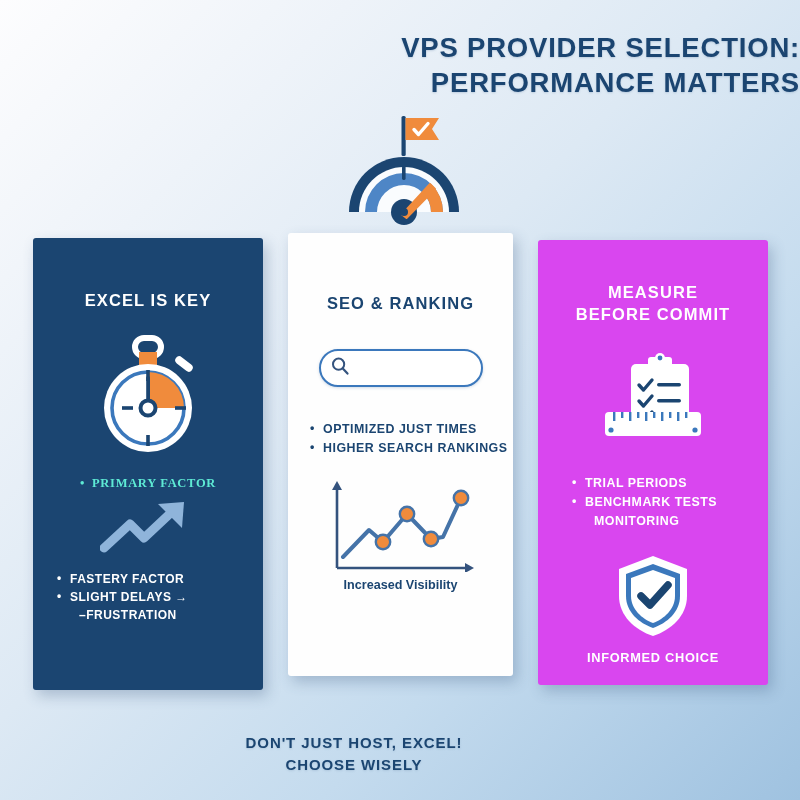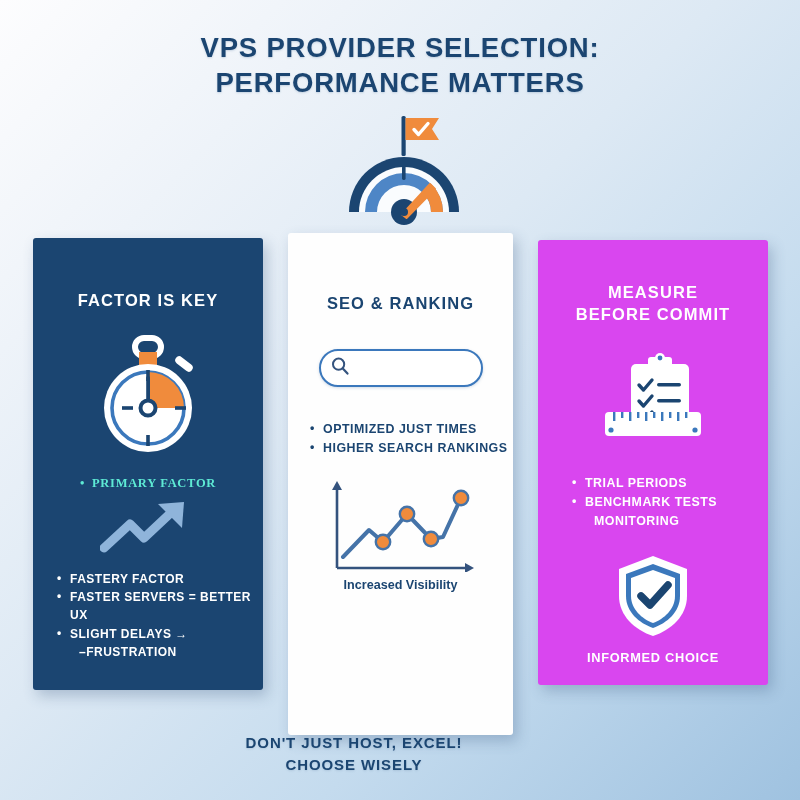--- a/index.html
+++ b/index.html
@@ -20,21 +20,21 @@
         #9fc2e0 100%);
     position: relative;
   }
 
   
   .header {
     position: absolute;
     top: 30px;
     left: 0;
     width: 800px;
-    text-align: center;
+    text-align: right;
   }
   .title-line {
     font-size: 27.5px;
     font-weight: bold;
     letter-spacing: 0.8px;
     color: #1B4571;
     line-height: 1.28;
     text-shadow: 0 1px 2px rgba(120,150,180,0.35);
   }
 
@@ -53,21 +53,21 @@
     border-radius: 3px;
     box-shadow: 4px 6px 14px rgba(60,90,130,0.30);
   }
   .panel-left {
     left: 33px;  top: 238px;
     width: 230px; height: 452px;
     background: #1B4571;
   }
   .panel-mid {
     left: 288px; top: 233px;
-    width: 225px; height: 502px;
+    width: 225px; height: 443px;
     background: #FEFEFE;
   }
   .panel-right {
     left: 538px; top: 240px;
     width: 230px; height: 445px;
     background: #d946ef;
   }
 
   .panel-title {
     text-align: center;
@@ -230,21 +230,21 @@
 
     <circle cx="69" cy="104" r="13" fill="#1B4571"></circle>
 
     <path d="M67 106.5 L95 76 L100 81 L71.5 110 Z" fill="#F08B3C" stroke="#F08B3C" stroke-width="2" stroke-linejoin="round"></path>
     <circle cx="69" cy="104" r="4" fill="#1B4571"></circle>
   </svg>
 </div>
 
 <div class="panel panel-left">
 
-  <div class="panel-title">FACTOR IS KEY</div>
+  <div class="panel-title">EXCEL IS KEY</div>
 
   <div class="stopwatch-wrap">
     <svg width="132" height="128" viewBox="0 0 132 128">
 
       <rect x="53" y="8" width="26" height="18" rx="9" fill="none" stroke="#FFFFFF" stroke-width="6"></rect>
       <rect x="57" y="22" width="18" height="13" fill="#F08B3C"></rect>
 
       <rect x="92" y="30" width="20" height="8" rx="4" fill="#FFFFFF" transform="rotate(38 102 34)"></rect>
 
       <circle cx="66" cy="78" r="44" fill="#FFFFFF"></circle>
@@ -267,21 +267,20 @@
 
   <div class="trend-wrap">
     <svg width="96" height="60" viewBox="0 0 96 60">
       <path d="M4 50 L30 26 L44 40 L76 10" stroke="#8FB4DA" stroke-width="9" fill="none" stroke-linecap="round" stroke-linejoin="round"></path>
       <path d="M58 6 L84 4 L82 30 Z" fill="#8FB4DA"></path>
     </svg>
   </div>
 
   <ul class="bullets left-list">
     <li>FASTERY FACTOR</li>
-    <li>FASTER SERVERS = BETTER UX</li>
     <li>SLIGHT DELAYS →</li>
     <li class="nobullet">–FRUSTRATION</li>
   </ul>
 </div>
 
 <div class="panel panel-mid">
 
   <div class="panel-title">SEO &amp; RANKING</div>
 
   <div class="searchbar">

